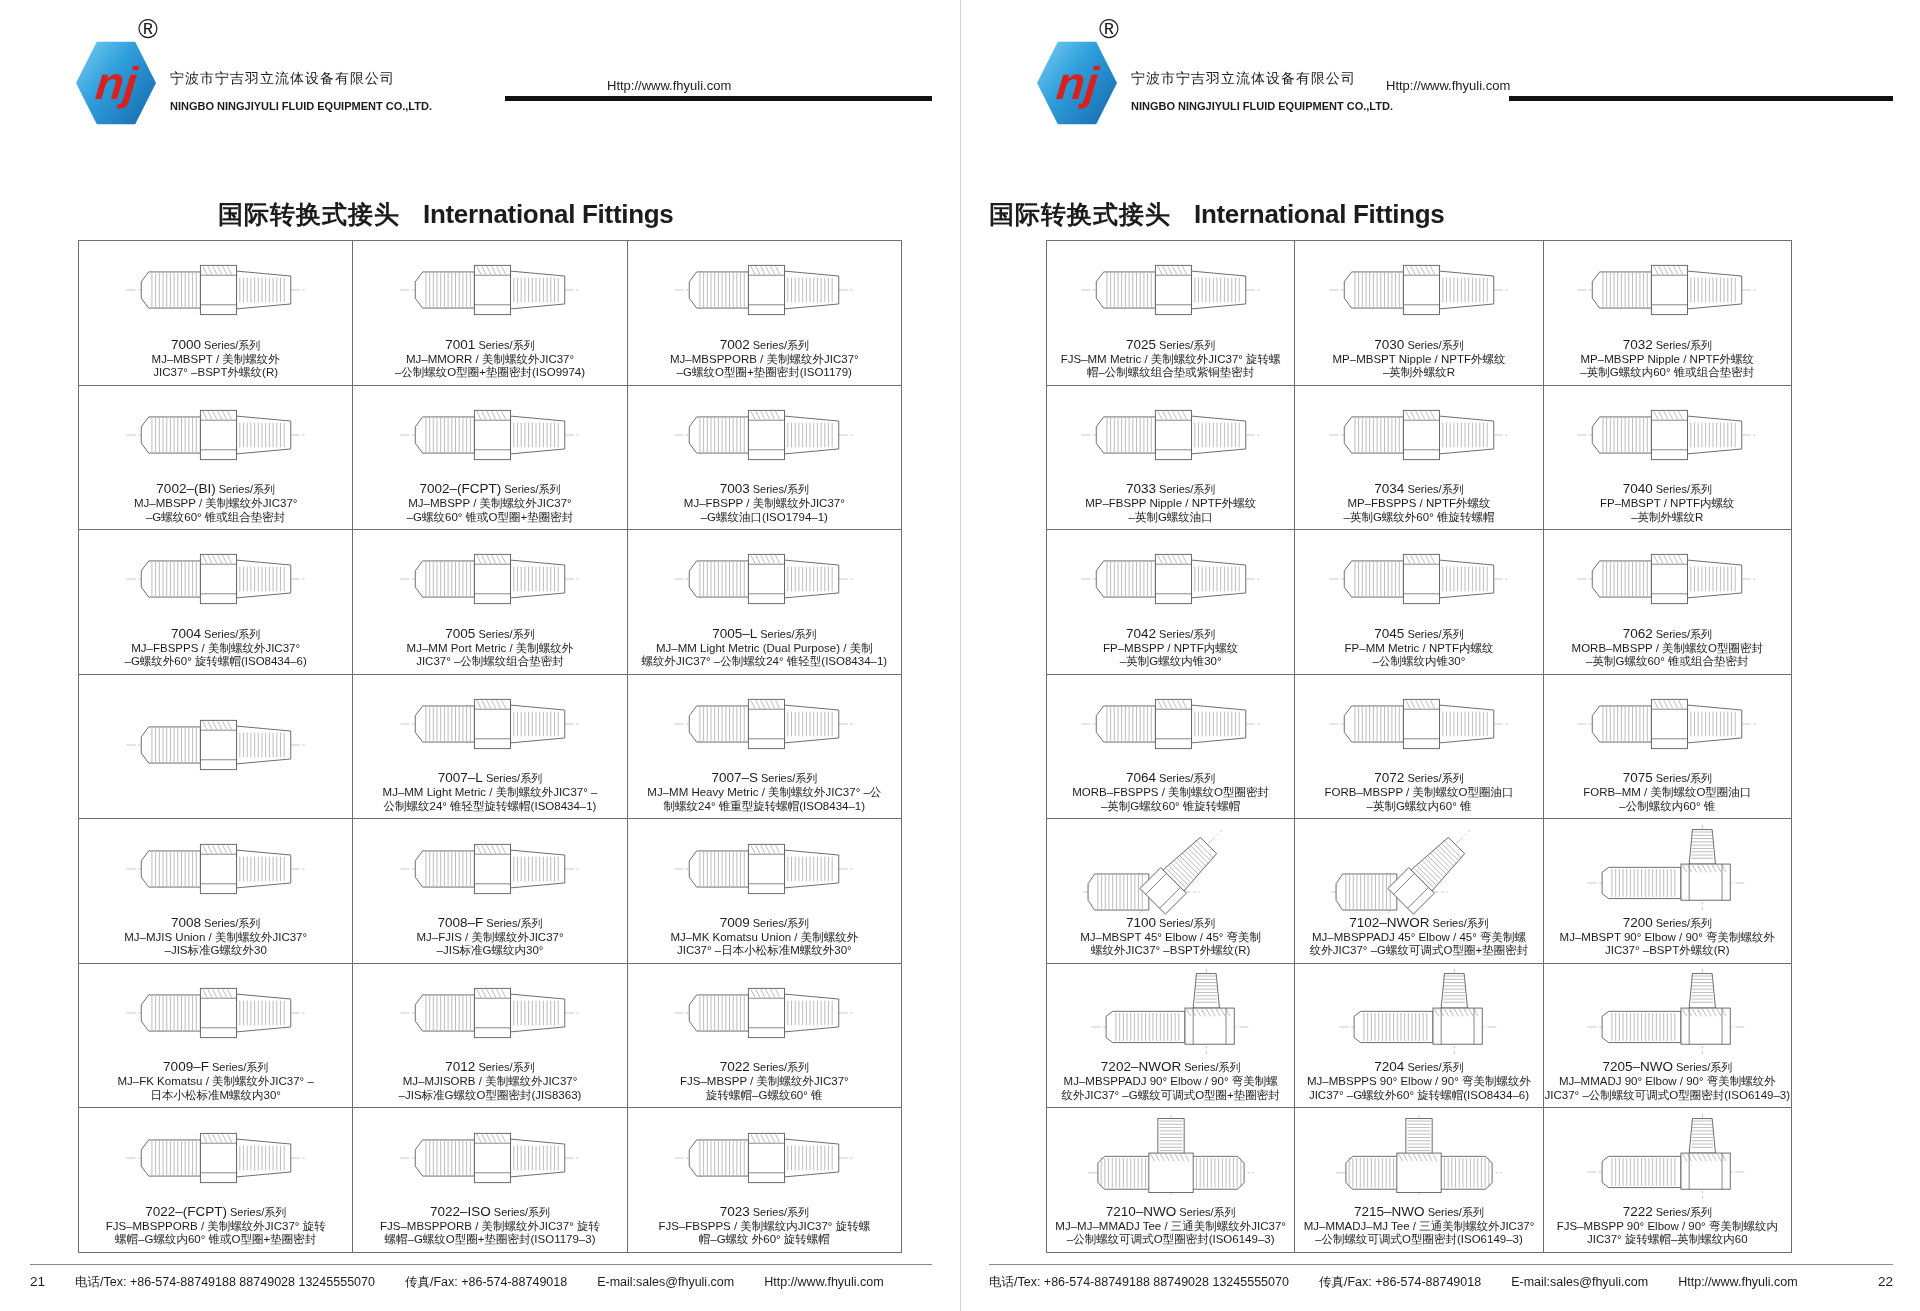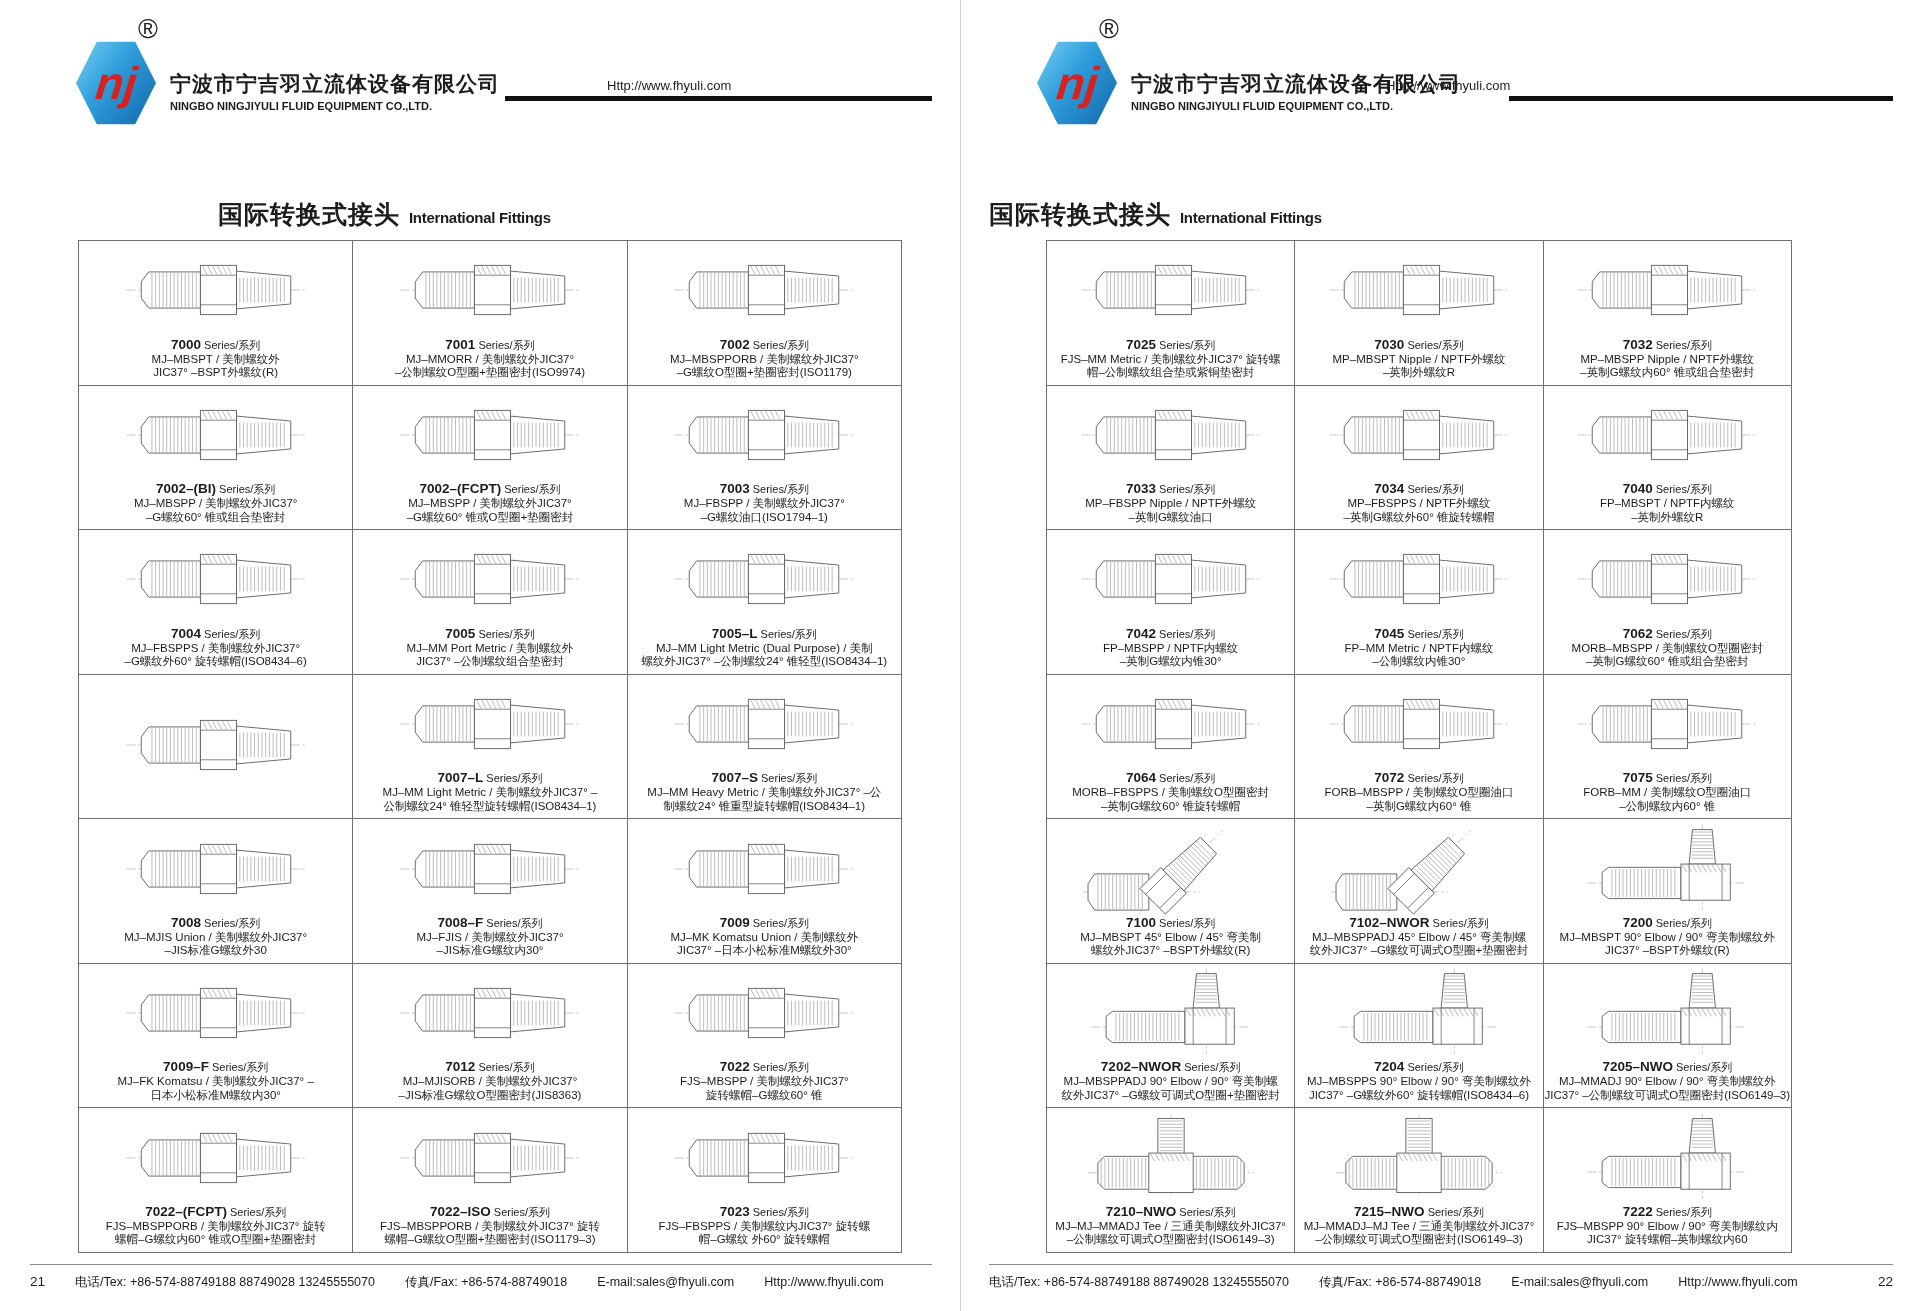--- a/index.html
+++ b/index.html
@@ -9,50 +9,50 @@
   .page--left{left:0;}
   .page--right{left:960px;border-left:1px solid #d2d2d2;box-sizing:border-box;}
 
   
   .hex{position:absolute;left:76px;top:40px;width:80px;height:86px;
     clip-path:polygon(26% 2%,74% 2%,100% 50%,74% 98%,26% 98%,0% 50%);
     background:linear-gradient(128deg,#7cd0f4 0%,#2f9fdc 42%,#1466ac 100%);
     display:flex;align-items:center;justify-content:center;}
   .nj{color:#d8211d;font-weight:bold;font-style:italic;font-size:46px;line-height:1;transform:skewX(-6deg);}
   .reg{position:absolute;left:138px;top:14px;font-size:27px;font-weight:normal;}
-  .company-cn{position:absolute;left:170px;top:70px;font-size:21px;font-weight:bold;letter-spacing:1px;white-space:nowrap;}
+  .company-cn{position:absolute;left:170px;top:70px;font-size:14px;font-weight:normal;letter-spacing:1px;white-space:nowrap;}
   .company-en{position:absolute;left:170px;top:100px;font-size:11px;font-weight:bold;white-space:nowrap;}
   .site-url{position:absolute;top:78px;font-size:13px;}
   .page--left .site-url{left:607px;}
   .page--right .site-url{left:425px;}
   .black-bar{position:absolute;top:96px;height:5px;background:#111111;}
   .page--left .black-bar{left:505px;width:427px;}
   .page--right .black-bar{left:548px;width:384px;}
 
   
   .page-title{position:absolute;top:198px;white-space:nowrap;}
   .page--left .page-title{left:218px;}
   .page--right .page-title{left:28px;}
   .title-cn{font-size:25px;font-weight:bold;letter-spacing:1px;}
-  .title-en{font-size:15px;font-weight:bold;margin-left:9px;letter-spacing:-0.3px;}
+  .title-en{font-size:26px;font-weight:bold;margin-left:23px;letter-spacing:-0.3px;}
 
   
   .grid{position:absolute;top:240px;height:1013px;display:grid;
     grid-template-columns:repeat(3,1fr);grid-template-rows:repeat(7,1fr);
     border-top:1px solid #6f6f6f;border-left:1px solid #6f6f6f;box-sizing:border-box;}
   .page--left .grid{left:78px;width:824px;}
   .page--right .grid{left:85px;width:746px;}
   .cell{border-right:1px solid #6f6f6f;border-bottom:1px solid #6f6f6f;box-sizing:border-box;
     display:flex;flex-direction:column;align-items:center;justify-content:flex-end;
     padding:3px 2px 5px;overflow:hidden;}
   .fig{flex:1;display:flex;align-items:center;justify-content:center;width:100%;min-height:0;}
   .fig svg{width:212px;height:92px;}
   .cell-text{text-align:center;font-size:11.5px;line-height:13.5px;white-space:nowrap;}
   .code-line{line-height:15px;}
-  .code{font-size:13.5px;font-weight:bold;}
+  .code{font-size:13.5px;font-weight:normal;}
   .series{font-size:11px;}
 
   
   .page-footer{position:absolute;top:1264px;border-top:1px solid #8a8a8a;padding-top:9px;
     display:flex;align-items:baseline;font-size:12.5px;white-space:nowrap;}
   .page--left .page-footer{left:30px;width:902px;}
   .page--right .page-footer{left:28px;width:904px;}
   .page-footer span{margin-right:30px;}
   .pageno{font-size:13.5px;}
   .pageno--right{margin-left:auto;margin-right:0 !important;}

